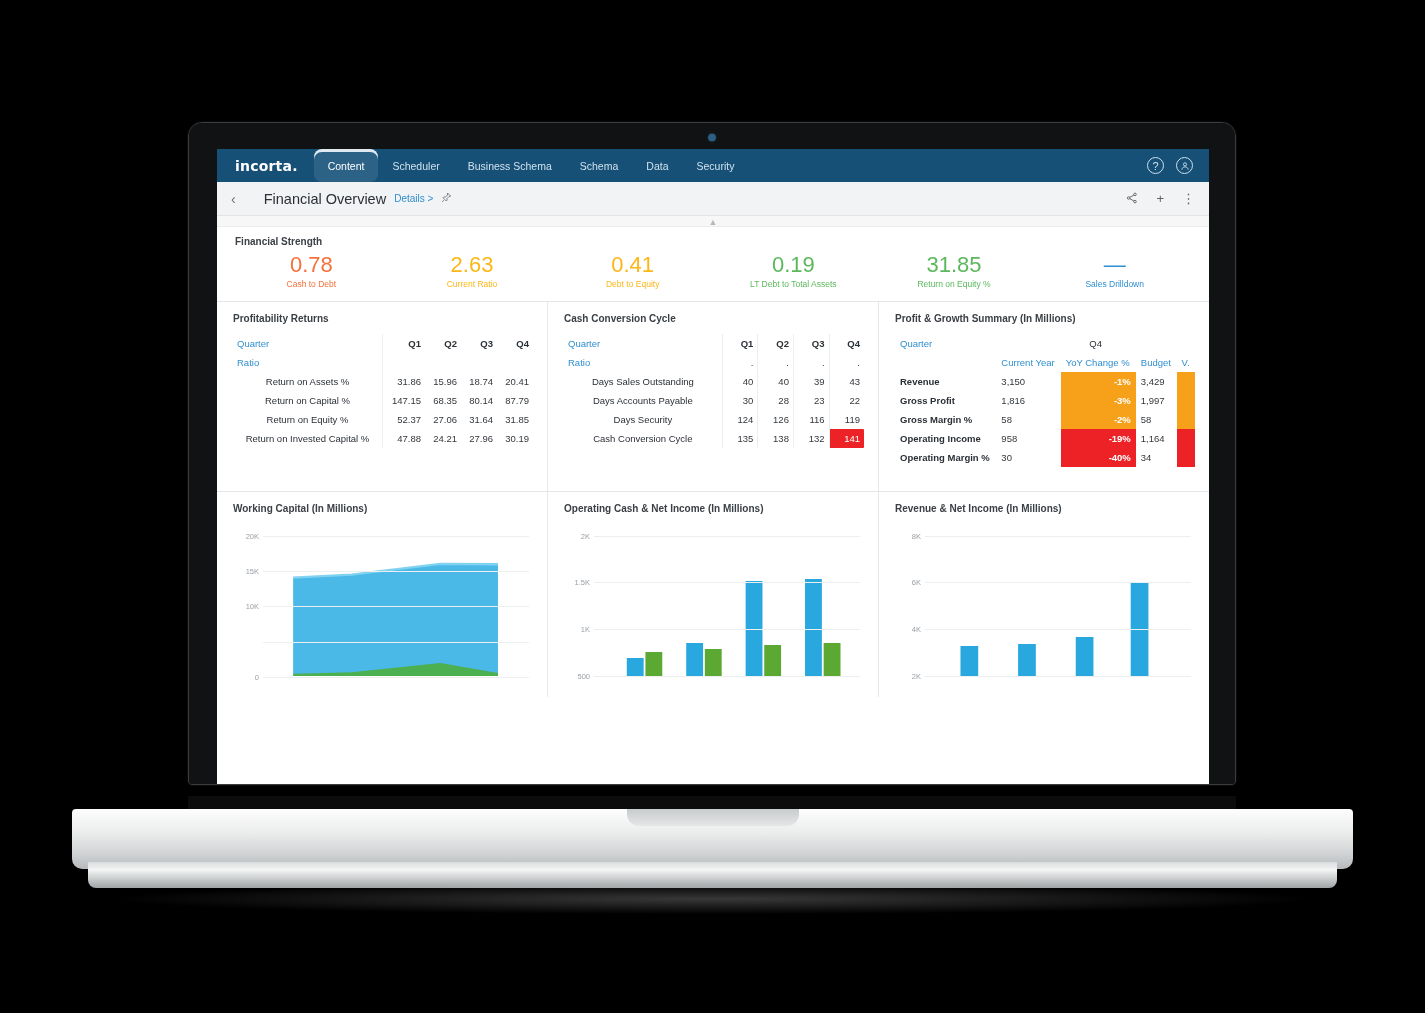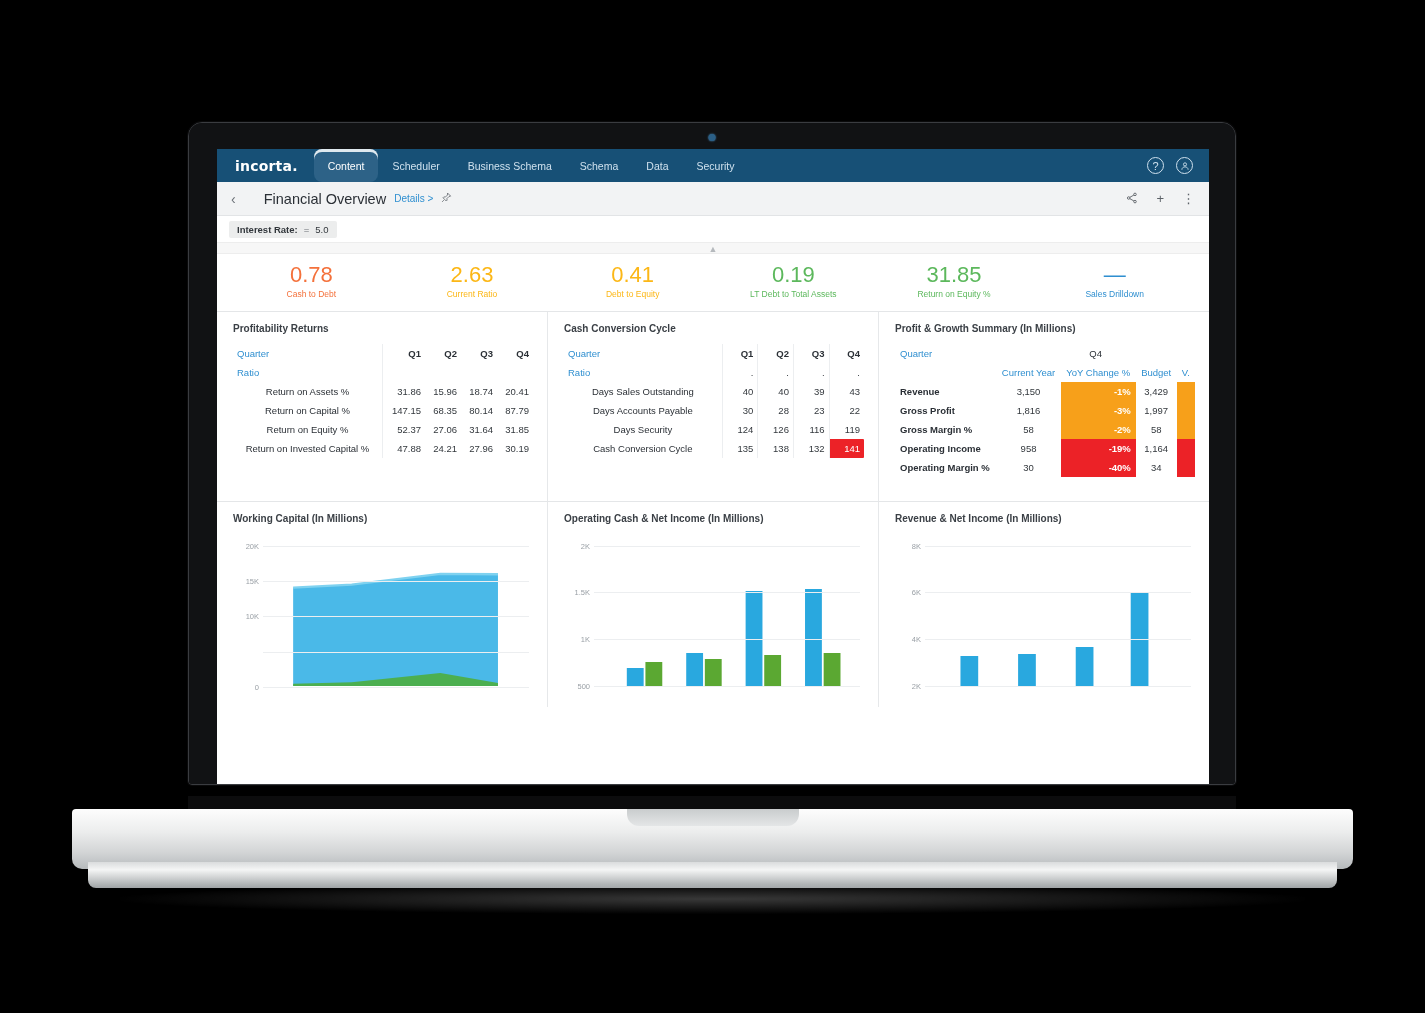--- a/index.html
+++ b/index.html
@@ -160,21 +160,21 @@
   table.dt td.num { text-align:right; }
   table.dt tr.sub td, table.dt tr.sub th { height:13px; }
   .vsep { border-left:1px solid #eceef0; }
   .hl-red { background:#ec2227; color:#fff; font-weight:700; text-align:center; border-radius:1px;}
 
   
   table.pt { width:100%; border-collapse:collapse; font-size:9.5px; color:#33383d; }
   table.pt td, table.pt th { padding:4px 5px; font-weight:400; }
   table.pt .blue { color:#2f8fd0; }
   table.pt .rlabel { text-align:left; color:#2b3036; font-weight:700; white-space:nowrap; }
-  table.pt .num { text-align:center; }
+  table.pt .num { text-align:left; }
   table.pt .chip { color:#fff; font-weight:700; text-align:right; }
   .q4head { text-align:center; color:#2b3036; font-weight:700; }
 
   
   .chart-panel { height:205px; }
   .chart-wrap { position:relative; width:100%; height:152px; }
   .yax { position:absolute; left:0; top:0; width:30px; height:100%; }
   .ytick { position:absolute; right:4px; transform:translateY(-50%); font-size:7.5px; color:#9aa0a6; }
   .plot { position:absolute; left:30px; right:4px; top:0; bottom:0; }
   .gline { position:absolute; left:0; right:0; height:1px; background:#eceef0; }
@@ -228,33 +228,27 @@
                 <circle cx="3.6" cy="8" r="1.7" fill="none" stroke="#5c6167" stroke-width="1.2"></circle>
                 <path d="M5.1 7.1 L10.5 4.1 M5.1 8.9 L10.5 11.9" stroke="#5c6167" stroke-width="1.2"></path>
               </svg>
             </span>
             <span class="dh-ic">+</span>
             <span class="dh-ic">⋮</span>
           </div>
         </div>
 
 
-        <div class="filterbar">
-          <div class="filter-chip">
-            <b>Interest Rate:</b>
-            <span class="op">=</span>
-            <span>5.0</span>
-          </div>
-        </div>
 
         <div class="collapse-row">
           <span class="chev">▲</span>
         </div>
 
         <div class="kpi-band">
+          <div class="kpi-title">Financial Strength</div>
           <div class="kpi-row">
             <div class="kpi">
               <div class="val" style="color:#f4713b">0.78</div>
               <div class="lab" style="color:#f4713b">Cash to Debt</div>
             </div>
             <div class="kpi">
               <div class="val" style="color:#fcb716">2.63</div>
               <div class="lab" style="color:#fcb716">Current Ratio</div>
             </div>
             <div class="kpi">

